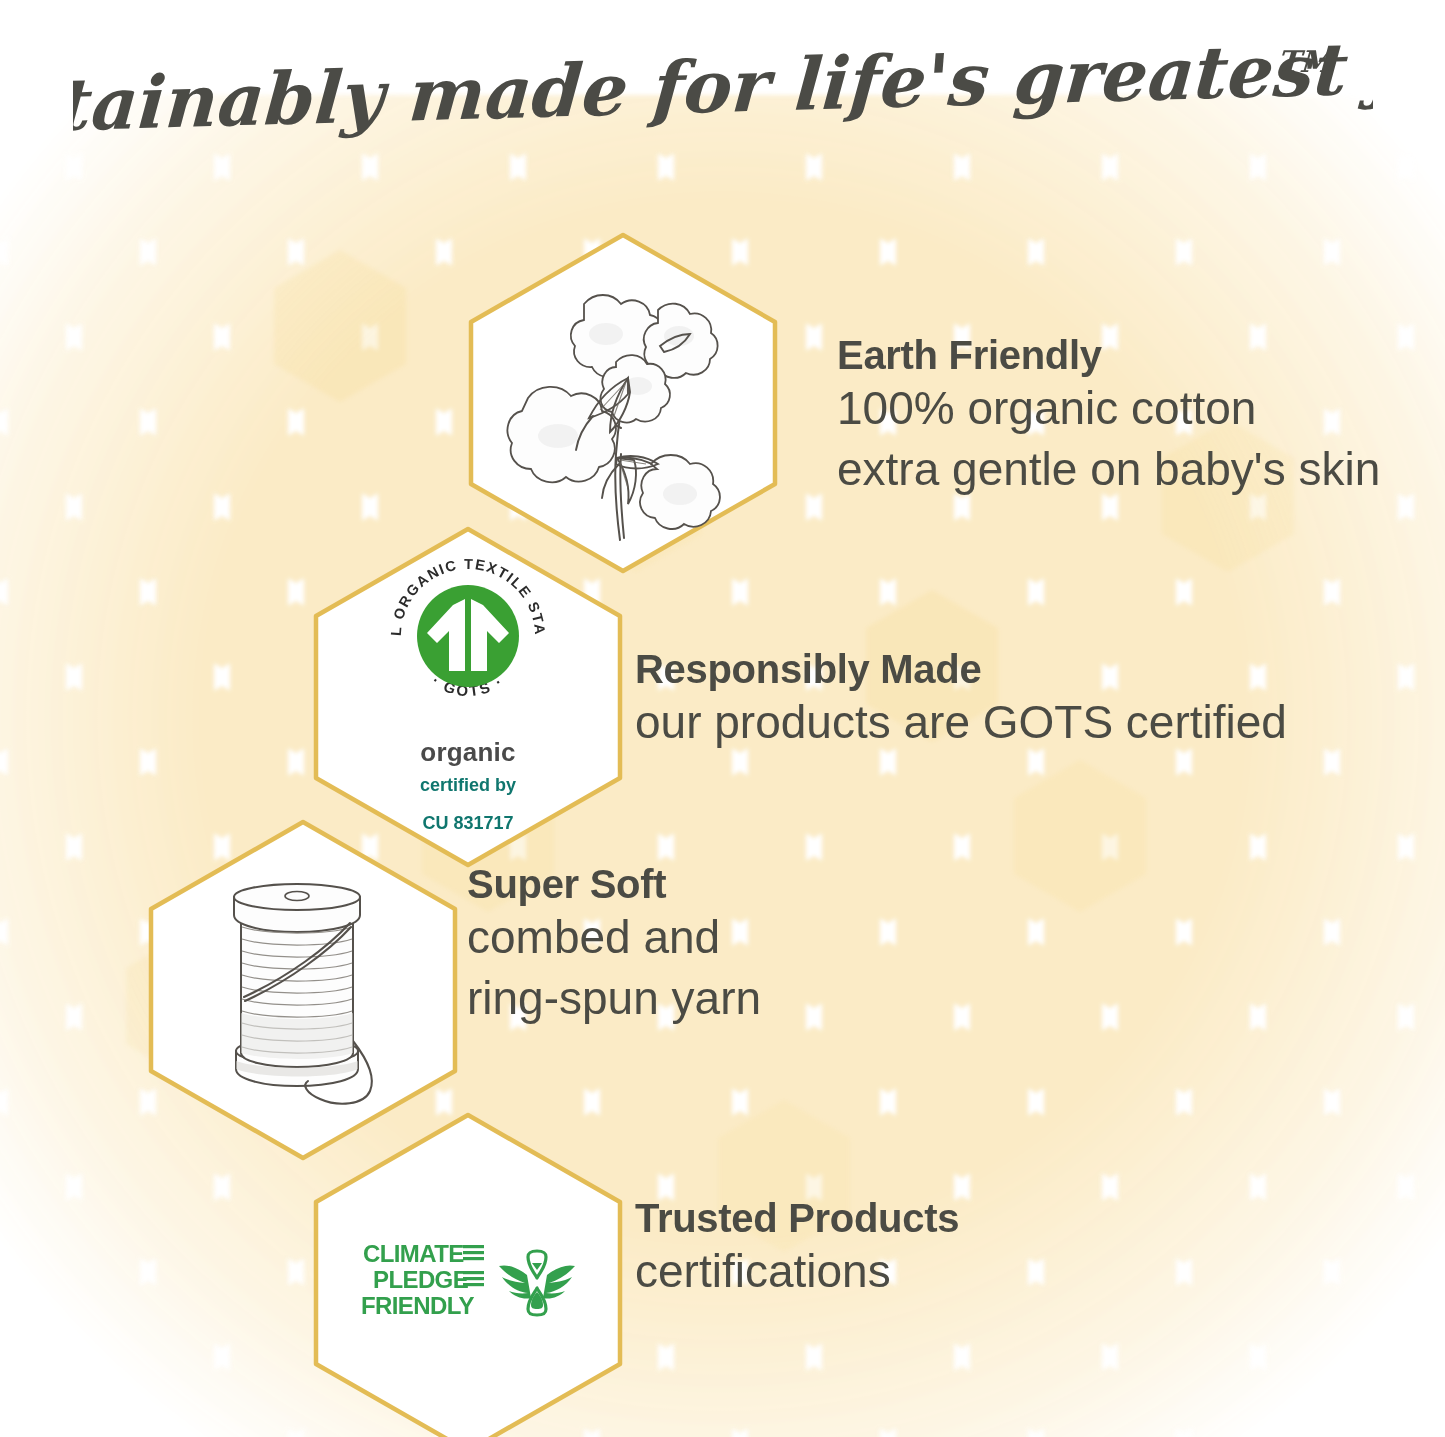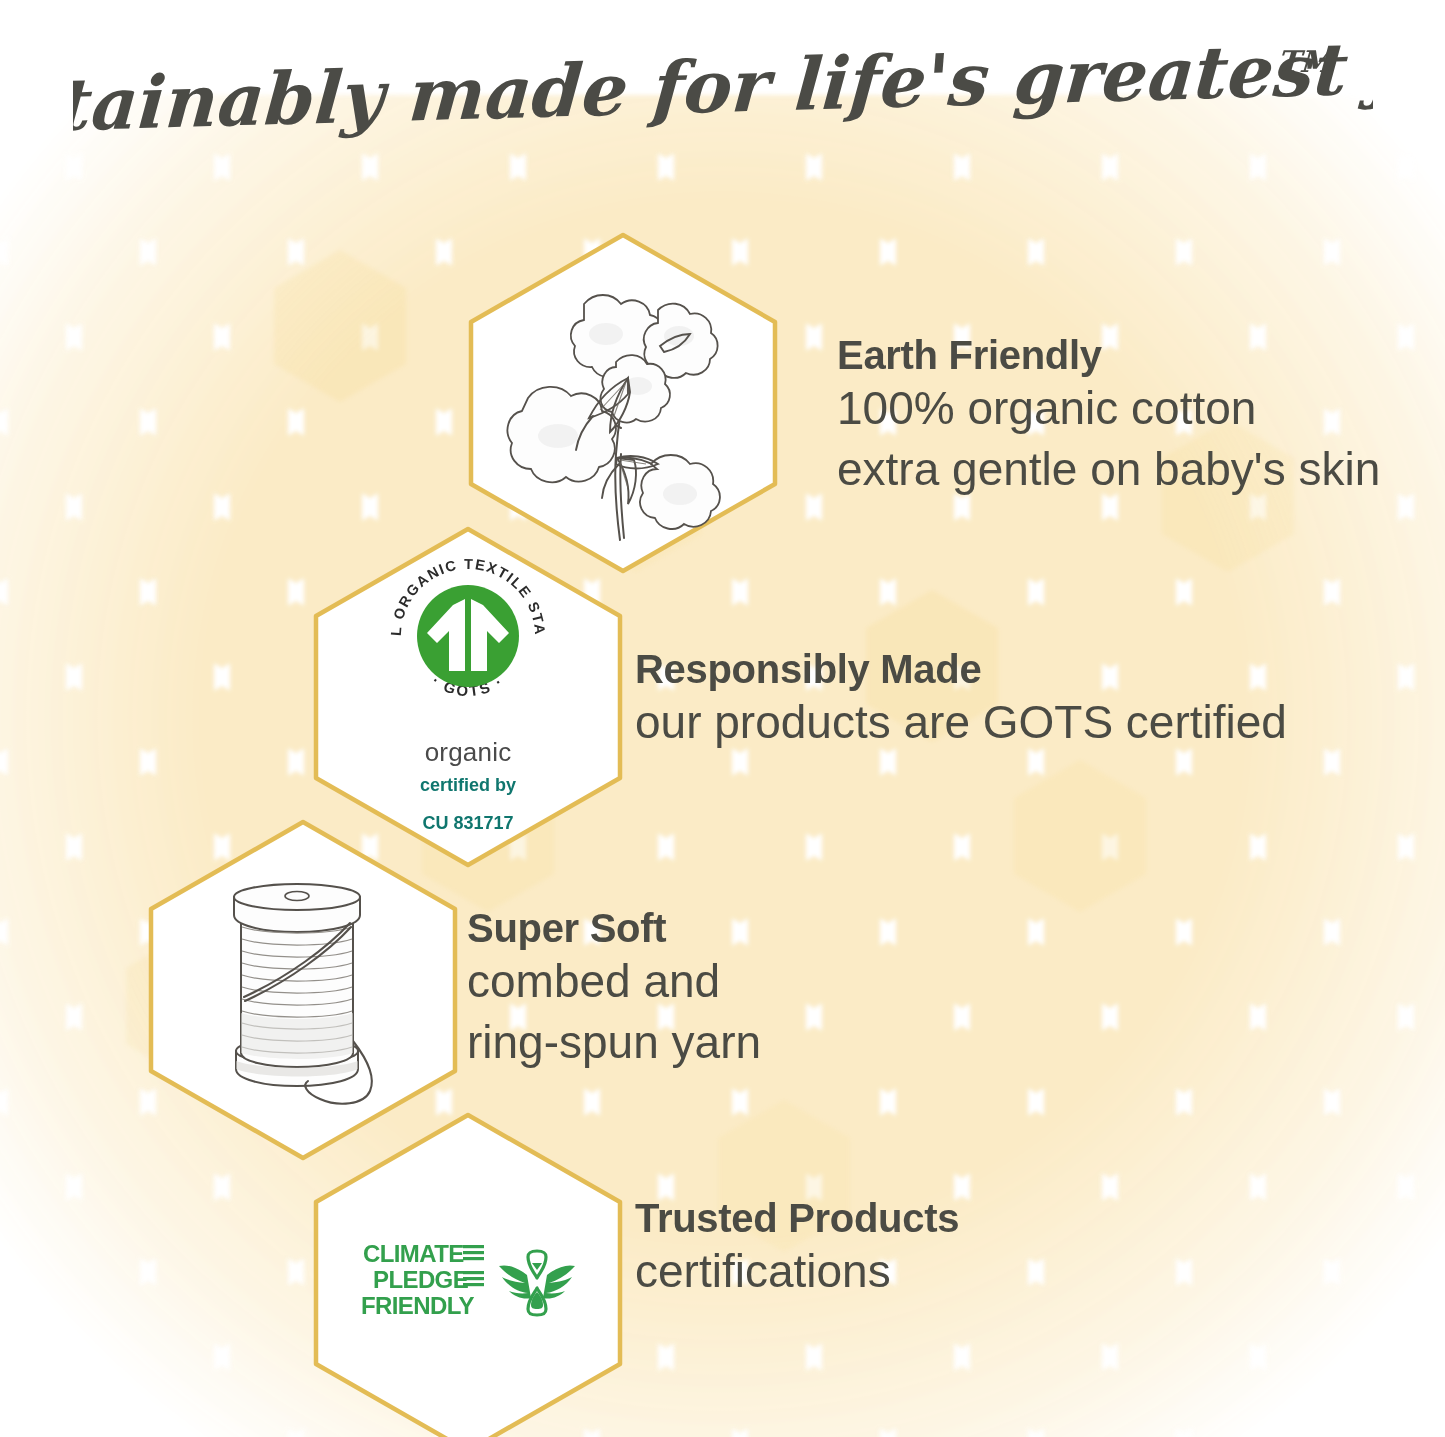--- a/index.html
+++ b/index.html
@@ -90,21 +90,21 @@
 
   
   .gots-wrap {
     display: flex;
     flex-direction: column;
     align-items: center;
     transform: translateY(-6px);
   }
   .gots-organic {
     font-family: "Liberation Sans", sans-serif;
-    font-weight: normal;
+    font-weight: bold;
     font-size: 26px;
     color: #4a4a4a;
     margin-top: 12px;
     letter-spacing: 0.2px;
   }
   .gots-certline {
     font-family: "Liberation Sans", sans-serif;
     font-weight: bold;
     font-size: 18px;
     color: #0f766e;
@@ -344,21 +344,21 @@
         </g>
 
         <g fill="#e8e8e6" opacity="0.55">
           <path d="M63 148 C90 156 150 156 175 148 L175 188 C150 196 90 196 63 188 Z"></path>
           <path d="M58 196 C84 205 156 205 180 196 L180 204 C158 214 82 214 58 204 Z" fill="#d9d8d5"></path>
         </g>
       </svg>
     </div>
   </div>
 
-  <div class="feature-text" style="left:467px; top:906px;">
+  <div class="feature-text" style="left:467px; top:862px;">
     <div class="feature-title">Super Soft</div>
     <div class="feature-sub">combed and</div>
     <div class="feature-sub">ring-spun yarn</div>
   </div>
 
   <div class="hex-card" style="left:303px; top:1108px; width:330px; height:350px;">
     <svg class="hexshape" viewBox="0 0 330 350" xmlns="http://www.w3.org/2000/svg">
       <polygon points="165,7 317,94 317,256 165,343 13,256 13,94" fill="#ffffff" stroke="#e3bc55" stroke-width="4.5" stroke-linejoin="round" vector-effect="non-scaling-stroke"></polygon>
     </svg>
     <div class="hex-inner">

